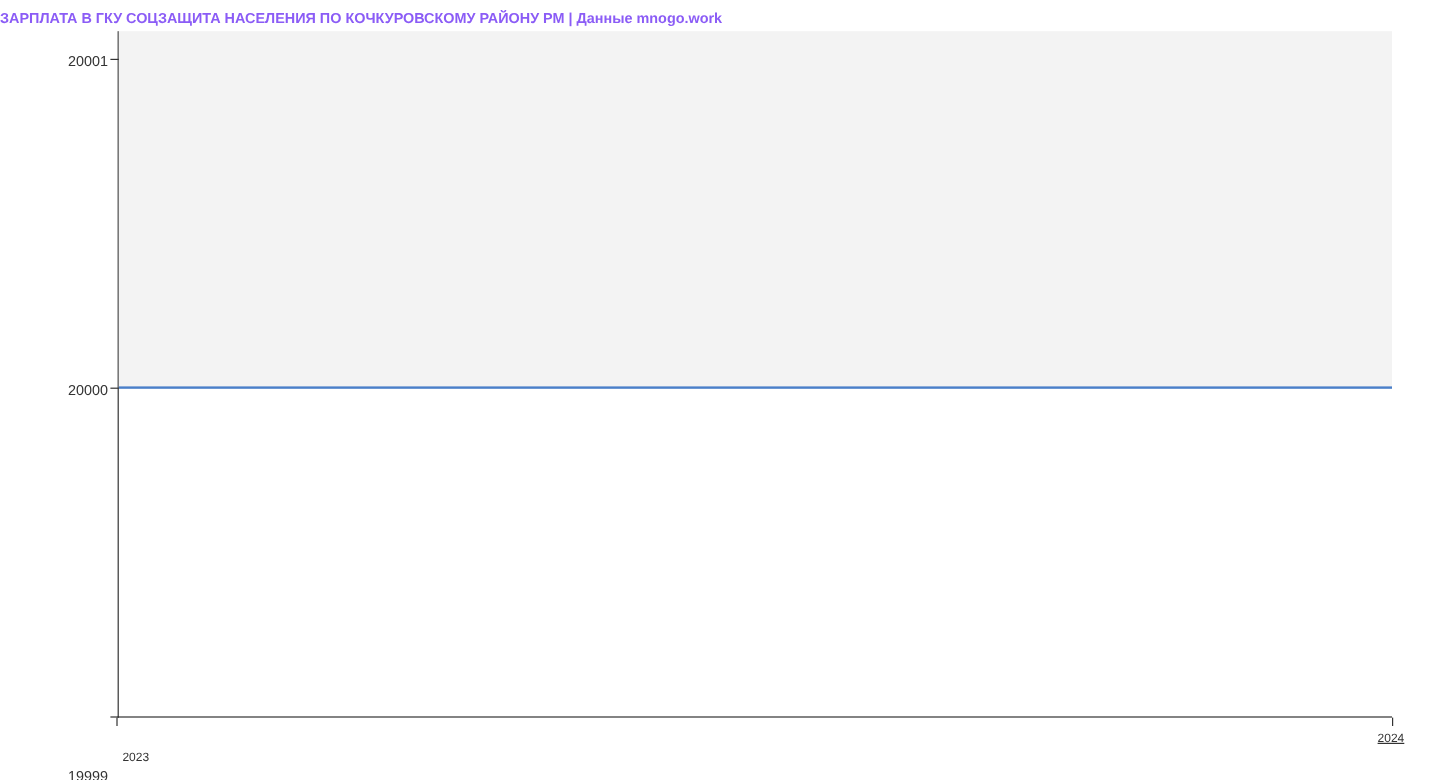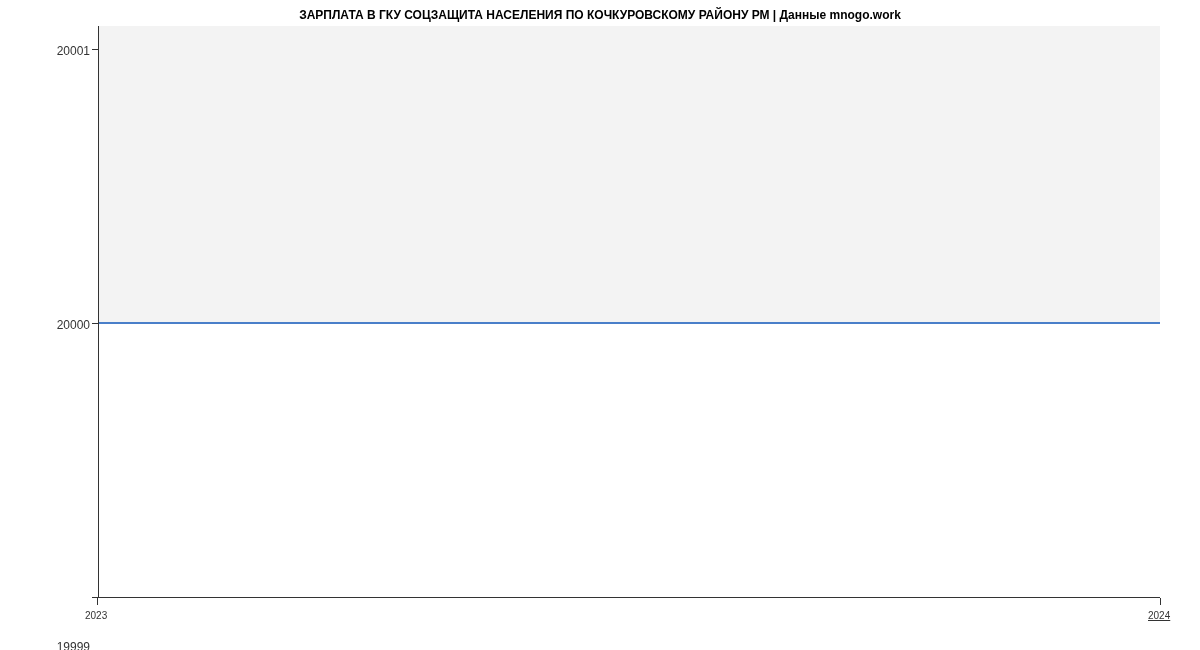--- a/index.html
+++ b/index.html
@@ -8,23 +8,22 @@
       height: 650px;
       background: #ffffff;
       font-family: Verdana, Geneva, sans-serif;
       position: relative;
     }
     .chart-title {
       position: absolute;
       top: 8px;
       left: 0;
       width: 100%;
-      text-align: center;
       font-size: 12px;
-      color: #000000;
+      color: #8b5cf6;
       font-weight: bold;
     }
     .plot-area {
       position: absolute;
       left: 98px;
       top: 26px;
       width: 1062px;
       height: 572px;
       border-left: 1px solid #333;
       border-bottom: 1px solid #333;
@@ -72,21 +71,21 @@
       top: 598px;
     }
     .x-tick-1 { left: 97px; }
     .x-tick-2 { left: 1160px; }
     .x-label {
       position: absolute;
       font-size: 10px;
       color: #333;
       top: 610px;
     }
-    .x-label-1 { left: 85px; }
+    .x-label-1 { left: 102px; margin-top: 16px; }
     .x-label-2 { left: 1148px; text-decoration: underline; }
   </style>
 </head>
 <body>
 
 <div class="chart-title">ЗАРПЛАТА В ГКУ СОЦЗАЩИТА НАСЕЛЕНИЯ ПО КОЧКУРОВСКОМУ РАЙОНУ РМ | Данные mnogo.work</div>
 
 <div class="plot-area">
   <div class="shaded-region"></div>
   <div class="data-line"></div>

